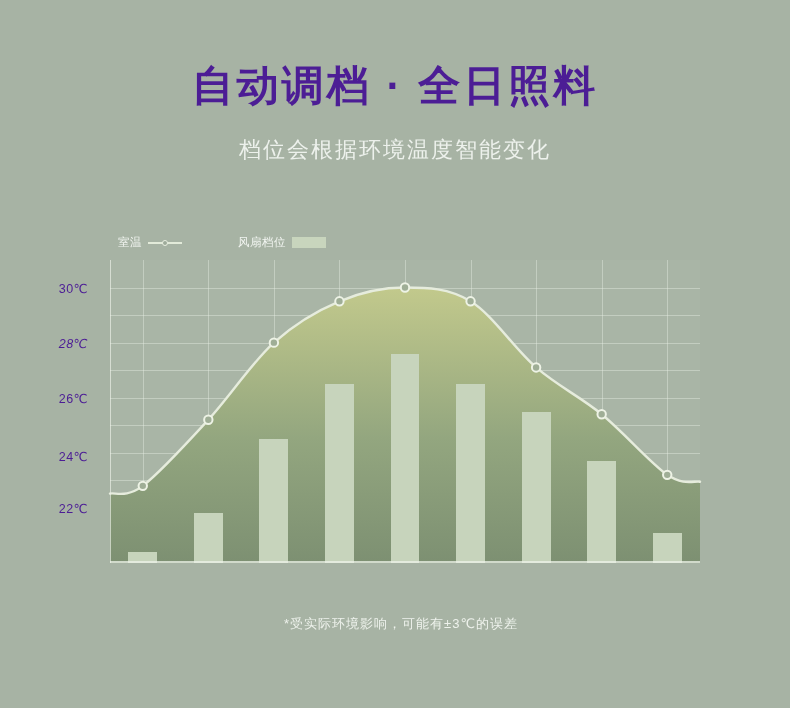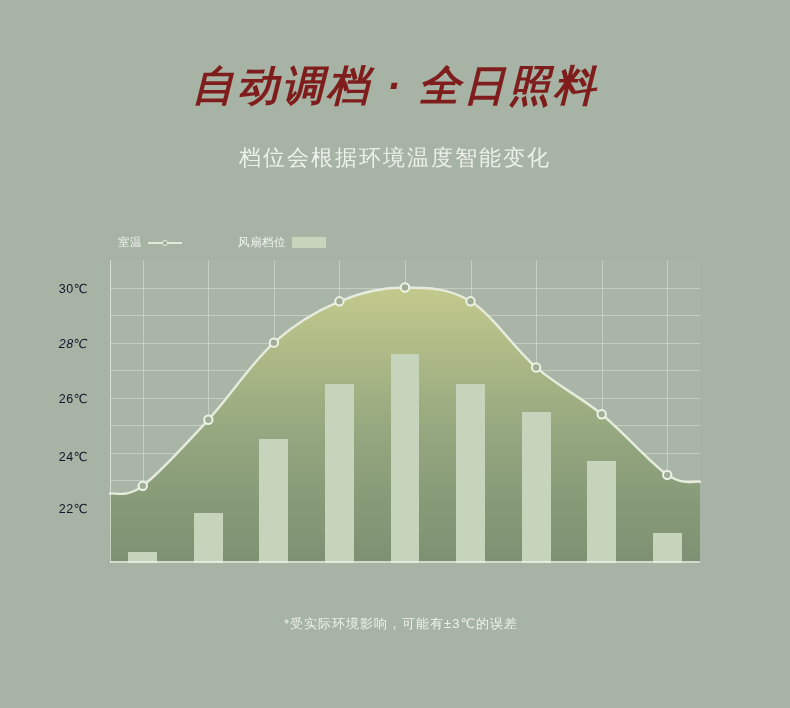--- a/index.html
+++ b/index.html
@@ -8,25 +8,25 @@
     background:#a7b3a4;
     font-family:"Liberation Sans","DejaVu Sans",sans-serif;
     overflow:hidden;
     position:relative;
   }
   .page{position:absolute;inset:0;}
 
   
   .header{position:absolute;left:0;right:0;top:60px;text-align:center;}
   .title{
-    font-size:42px;font-weight:bold;color:#7f1d1d;
-    letter-spacing:3px;line-height:1.25;font-style:italic;
+    font-size:42px;font-weight:bold;color:#4c1d95;
+    letter-spacing:3px;line-height:1.25;
   }
   .subtitle{
-    margin-top:30px;
+    margin-top:22px;
     font-size:22px;color:#edf1ec;letter-spacing:2px;font-weight:400;text-align:center;
   }
 
   
   .chart-wrap{
     position:absolute;left:0;top:225px;width:790px;height:400px;
   }
 
   
   .legend{
@@ -54,21 +54,21 @@
   }
   .plot-bg{position:absolute;inset:0;background:#a9b5a6;}
   .grid-line-h{position:absolute;left:0;right:0;height:1px;background:rgba(232,238,228,.42);}
   .grid-line-v{position:absolute;top:0;bottom:0;width:1px;background:rgba(232,238,228,.42);}
   .axis-line{position:absolute;left:0;width:1px;top:0;bottom:0;background:rgba(238,243,234,.65);}
   .axis-base{position:absolute;left:0;right:0;bottom:0;height:2px;background:rgba(238,243,234,.75);}
 
   
   .ylabel{
     position:absolute;right:702px;width:60px;text-align:right;
-    font-size:12.5px;color:#0f172a;letter-spacing:.4px;
+    font-size:12.5px;color:#4c1d95;letter-spacing:.4px;
     transform:translateY(-50%);
   }
 
   
   .bar{
     position:absolute;bottom:0;background:#c7d4bc;
   }
 
   
   .series-svg{position:absolute;left:0;top:0;width:590px;height:303px;overflow:visible;}

